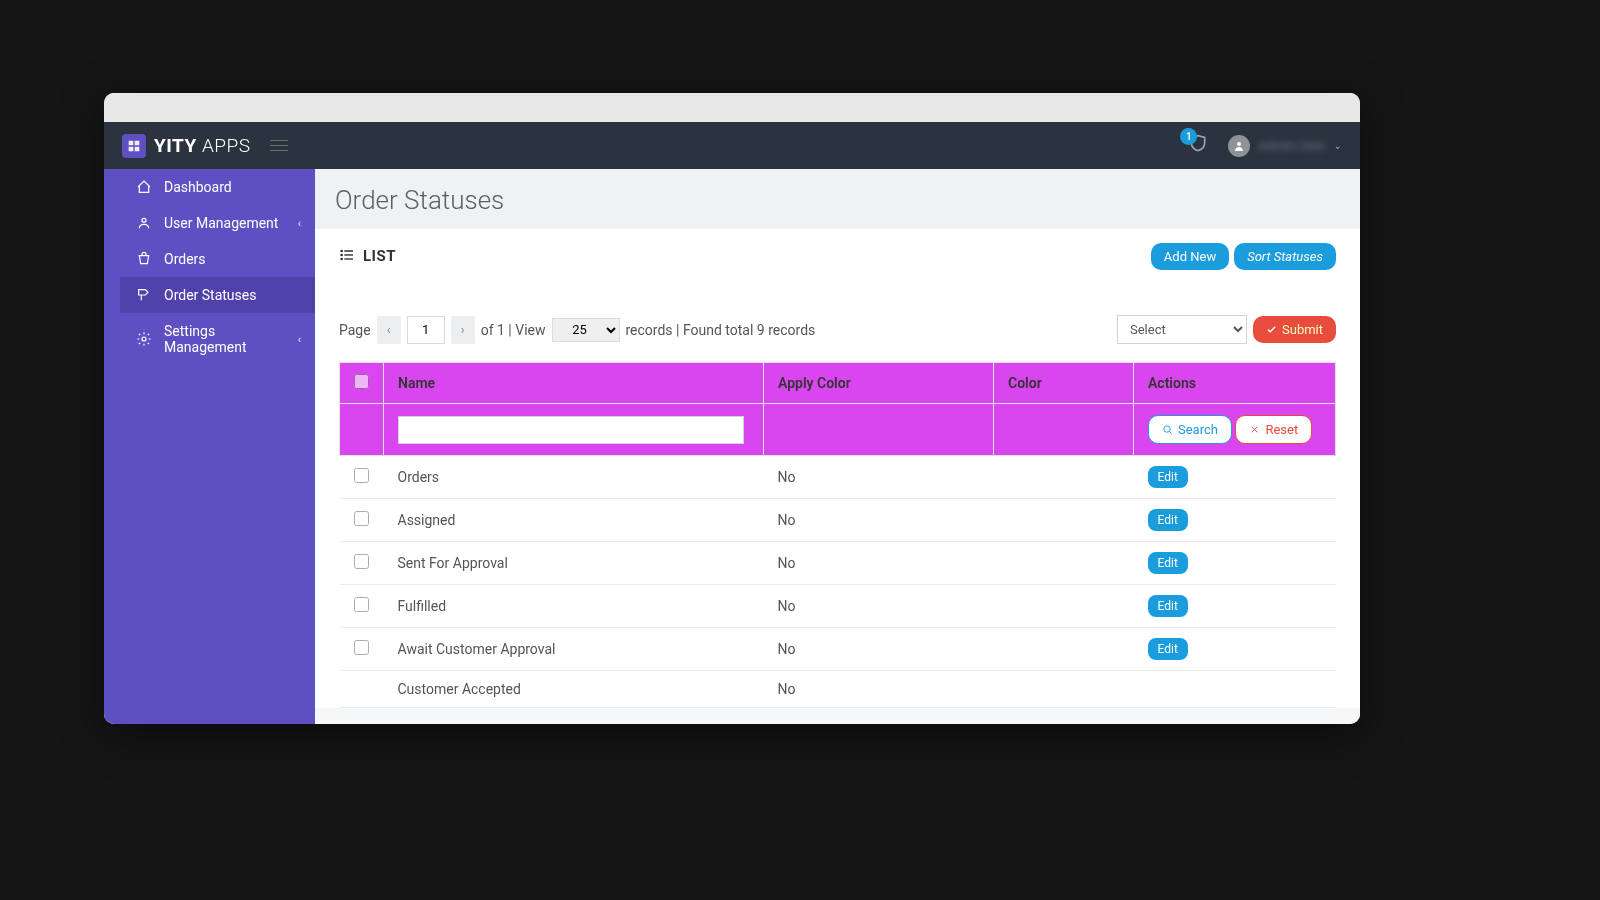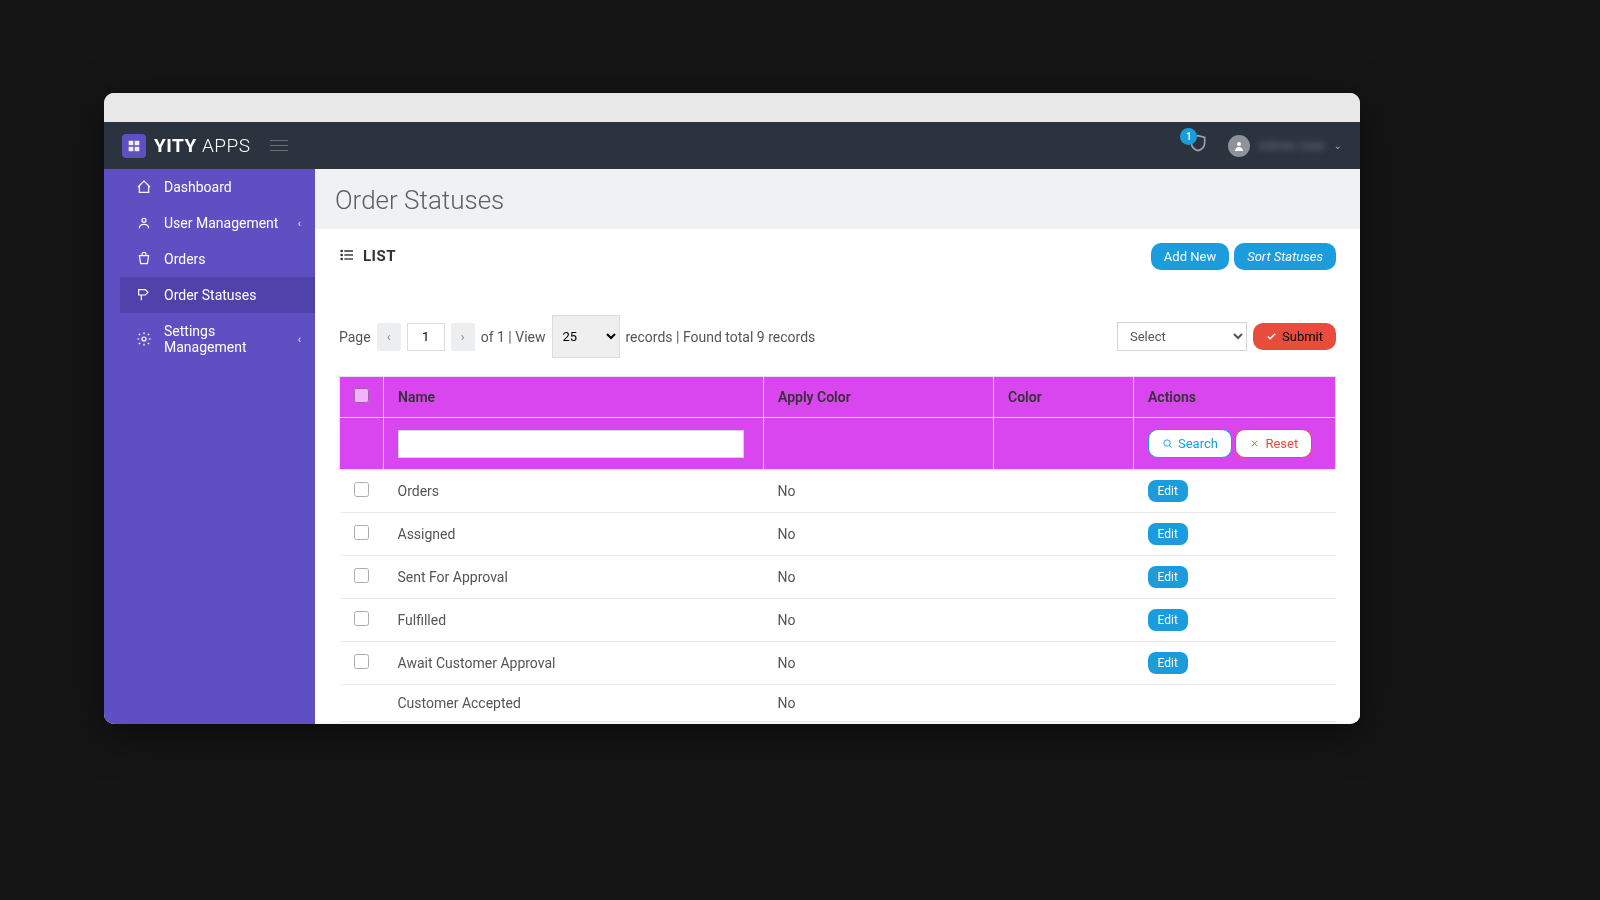--- a/index.html
+++ b/index.html
@@ -34,24 +34,24 @@
 .card-head { display:flex; align-items:center; padding:14px 24px; border-bottom:1px solid #fff; }
 .list-title { display:flex; align-items:flex-start; gap:8px; font-weight:700; font-size:15px; color:#2d333a; letter-spacing:.5px; }
 .list-icon svg { width:16px; height:16px; stroke:#2d333a; fill:none; }
 .card-head-spacer { flex:1; }
 .btn { padding:6px 13px; border-radius:10px; font-size:13px; cursor:pointer; border:none; display:inline-flex; align-items:center; gap:5px; }
 .btn-info { background:#1b9cdd; color:#fff; }
 .btn-info + .btn-info { margin-left:5px;font-style:italic; }
 .toolbar { display:flex; align-items:center; padding:30px 24px 10px; font-size:14px; color:#555; gap:6px; }
 .pg-btn { width:24px; height:28px; background:#eceef0; border:none; color:#888; cursor:pointer; font-size:13px; border-radius:2px; }
 .pg-input { width:38px; height:28px; text-align:center; border:1px solid #d8dde2; font-size:13px; }
-.view-select { height:43px; border:1px solid #d8dde2; font-size:13px; padding:0 6px; width:68px; }
+.view-select { height:24px; border:1px solid #d8dde2; font-size:13px; padding:0 6px; width:68px;text-align:center; }
 .tool-spacer { flex:1; }
 .bulk-select { height:29px; border:1px solid #d0d5da; font-size:13px; padding:0 8px; width:130px; background:#fff; color:#555; }
-.btn-danger { background:#e74c3c; color:#000000; }
+.btn-danger { background:#e74c3c; color:#fef9c3; }
 .btn-danger svg, .btn-outline-info svg, .btn-outline-danger svg { width:11px; height:11px; }
 .table { width:calc(100% - 48px); margin:8px 24px 0; border-collapse:collapse; font-size:14px; }
 .table th { text-align:left; padding:11px 14px; font-weight:600; color:#333; border:1px solid #e1e5e9; background:#d946ef; }
 .table td { padding:10px 14px; border:1px solid #e8ebee; color:#555; border-left:0; border-right:0; }
 .table td:first-child, .table th:first-child { width:38px; text-align:center; }
 .table tbody tr:first-child td { border-top:1px solid #333; }
 .table input[type=checkbox] { width:15px; height:15px; accent-color:#bbb; opacity:.6; }
 .filter-input { width:100%; max-width:346px; height:28px; border:1px solid #cfd5db; padding:0 8px; font-size:13px; }
 .btn-outline-info { background:#fff; border:1px solid #1b9cdd; color:#1b9cdd; }
 .btn-outline-danger { background:#fff; border:1px solid #e74c3c; color:#e74c3c; }

